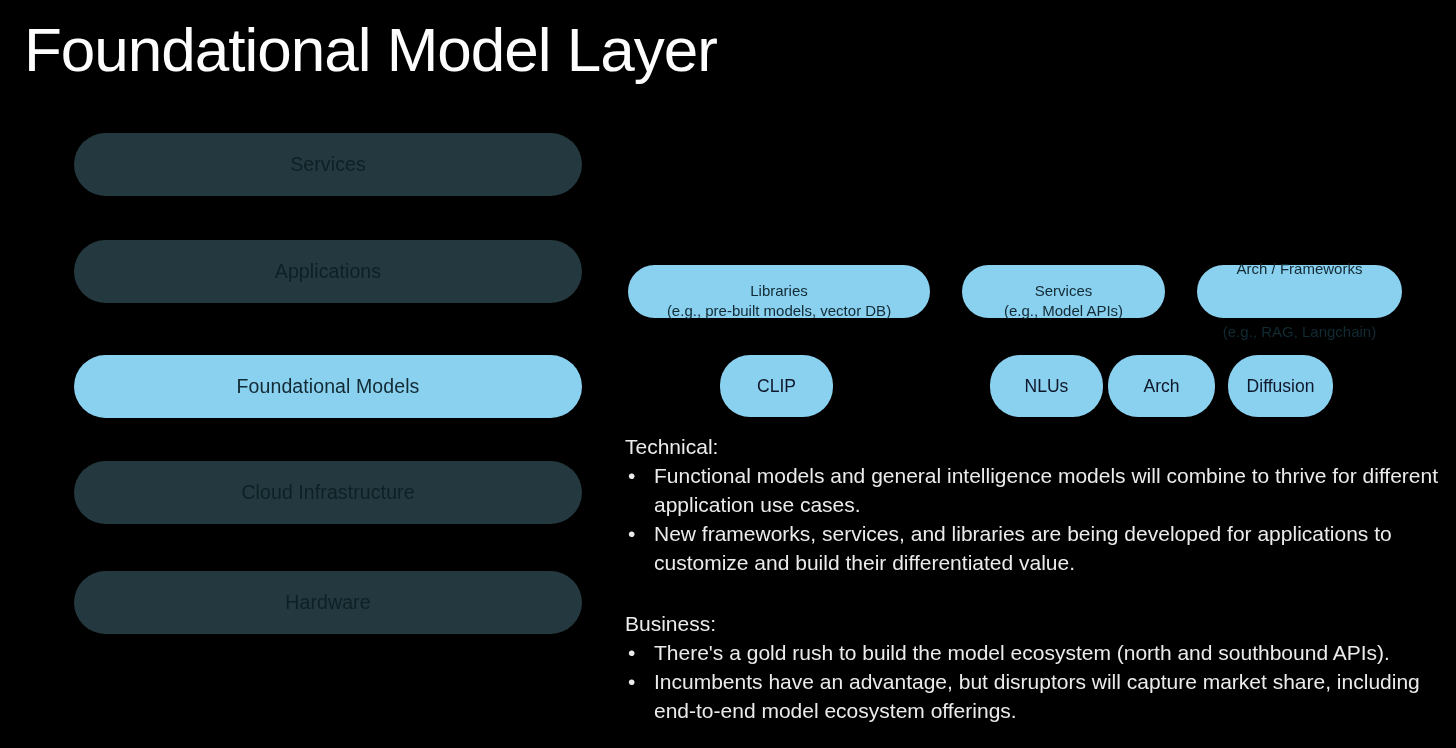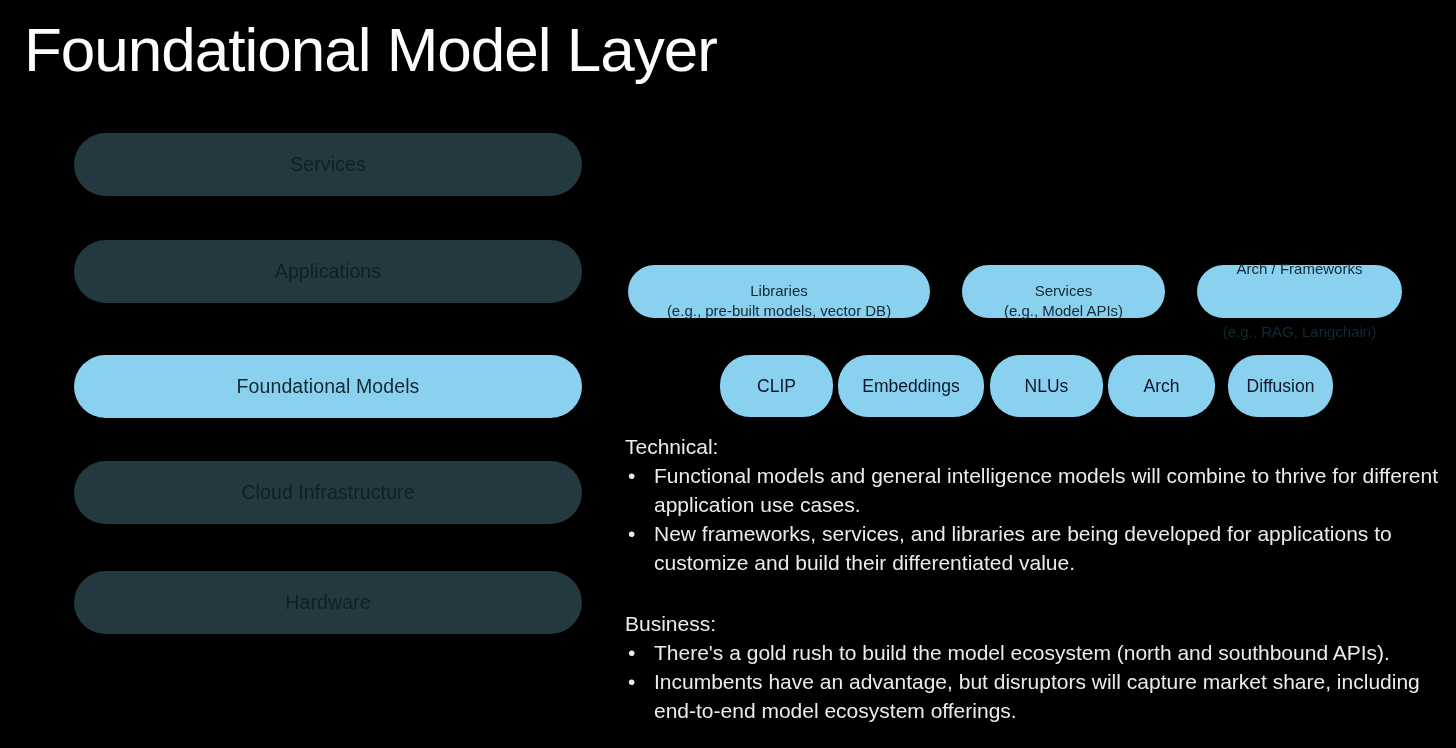--- a/index.html
+++ b/index.html
@@ -142,23 +142,20 @@
     <span class="eco-subtitle">(e.g., Model APIs)</span>
   </div>
   <div class="eco-pill e2">
     <span class="eco-title">Arch / Frameworks</span>
     <span class="eco-subtitle">(e.g., RAG, Langchain)</span>
   </div>
 
   <div class="model-pill m0">
     <span>CLIP</span>
   </div>
-  <div class="model-pill m1">
-    <span>Embeddings</span>
-  </div>
   <div class="model-pill m2">
     <span>NLUs</span>
   </div>
   <div class="model-pill m3">
     <span>Arch</span>
   </div>
   <div class="model-pill m4">
     <span>Diffusion</span>
   </div>
 

